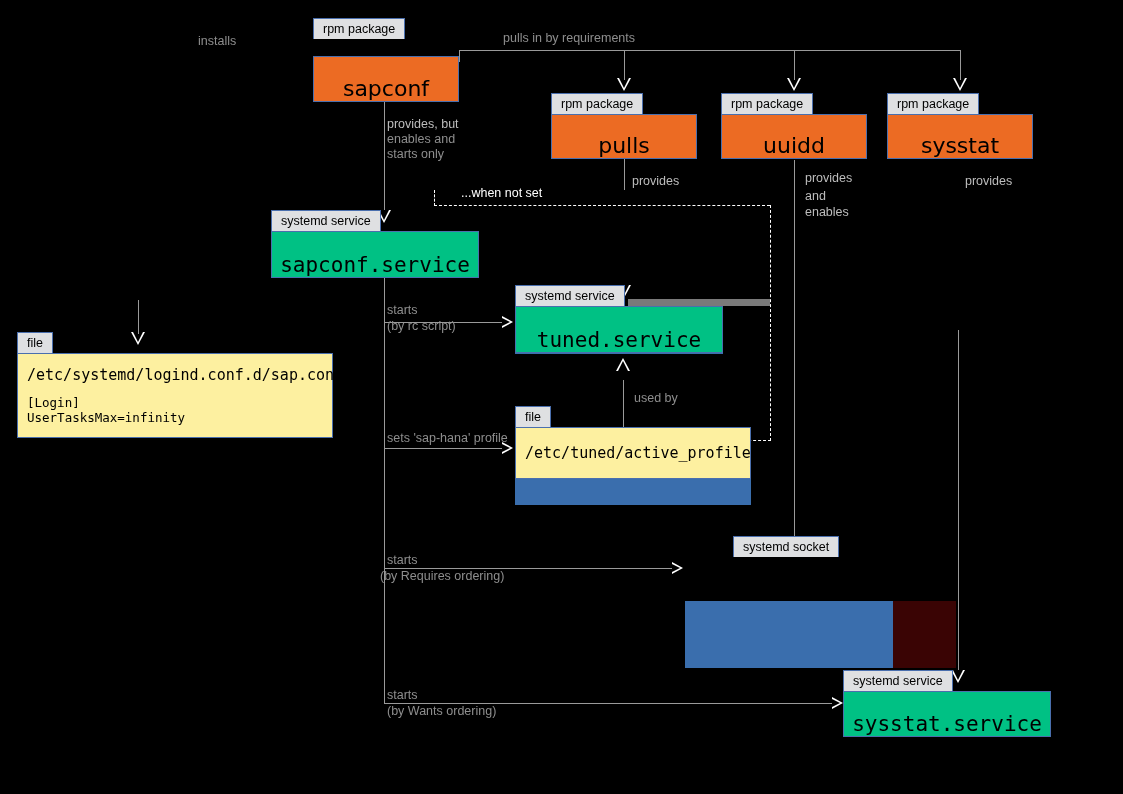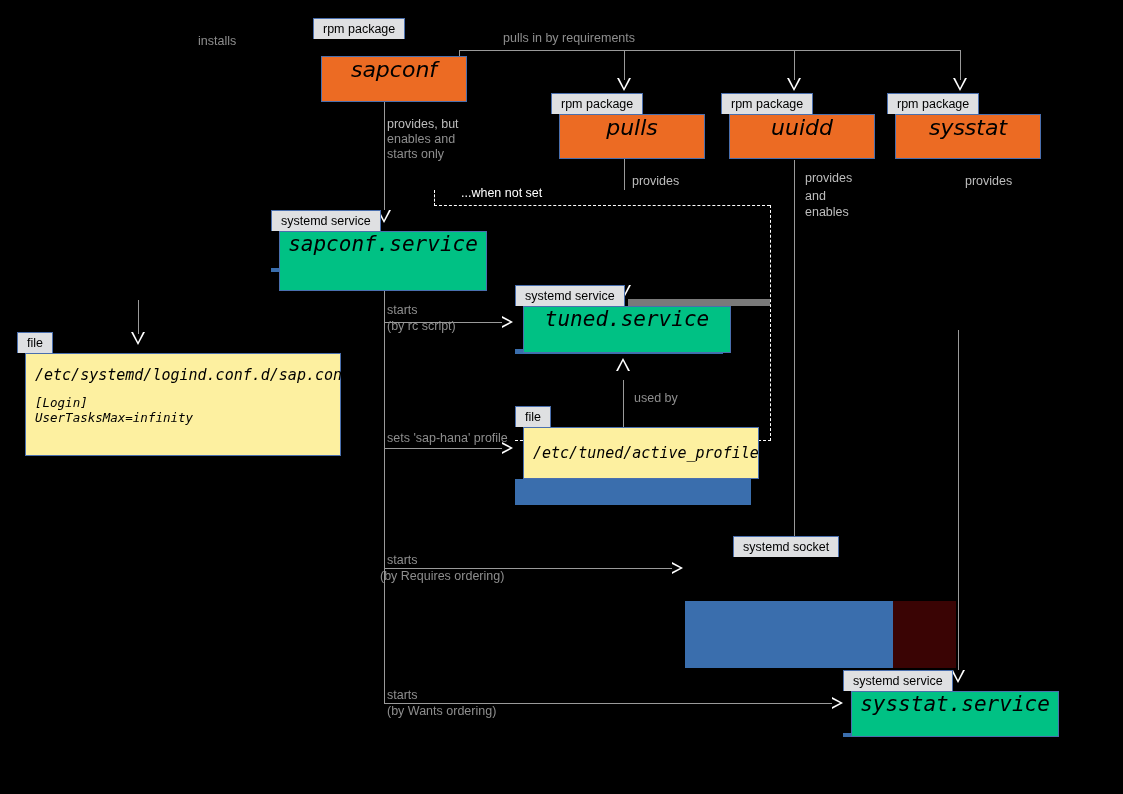--- a/index.html
+++ b/index.html
@@ -6,23 +6,23 @@
   body{width:1123px;height:794px;position:relative;overflow:hidden;
        font-family:"Liberation Sans",sans-serif;}
   .stage{position:absolute;left:0;top:0;width:1123px;height:794px;}
 
   
   .node{position:absolute;}
   .tag{position:absolute;left:0;top:0;height:21px;line-height:21px;
        background:#dfe0e2;border:1px solid #4a6fae;border-bottom:none;
        color:#000;font-size:12.5px;padding:0 9px;white-space:nowrap;
        box-sizing:border-box;z-index:3;}
-  .body{position:absolute;left:8px;border:1px solid #4a6fae;
-        box-sizing:border-box;display:flex;align-items:flex-start;
-        font-family:"DejaVu Sans",sans-serif;color:#000;z-index:2;font-style:italic;}
+  .body{position:absolute;left:0;border:1px solid #4a6fae;
+        box-sizing:border-box;display:flex;align-items:flex-end;
+        font-family:"DejaVu Sans",sans-serif;color:#000;z-index:2;}
   .body.mono{font-family:"DejaVu Sans Mono","Liberation Mono",monospace;}
   .body.pkg{background:#ec6b23;}
   .body.svc{background:#00c184;}
   .body.file{background:#fdf0a0;display:block;}
   .body .ttl{width:100%;text-align:center;}
   .body.file .ln{font-family:"DejaVu Sans Mono","Liberation Mono",monospace;
                  display:block;white-space:pre;}
 
   
   .ln-v{position:absolute;width:1px;background:#9a9a9a;}
@@ -171,21 +171,21 @@
   <div class="node" style="left:887px;top:93px;width:146px;height:66px;">
     <div class="tag">rpm package</div>
     <div class="body pkg" style="top:21px;width:146px;height:45px;">
       <span class="ttl" style="font-size:22px;">sysstat</span>
     </div>
   </div>
 
   
   <div class="node" style="left:271px;top:210px;width:208px;height:62px;">
     <div class="tag">systemd service</div>
-    <div class="body svc mono" style="top:21px;width:208px;height:60px;">
+    <div class="body svc mono" style="top:21px;width:208px;height:47px;">
       <span class="ttl" style="font-size:21px;">sapconf.service</span>
     </div>
   </div>
 
   
   <div class="node" style="left:515px;top:285px;width:208px;height:62px;">
     <div class="tag">systemd service</div>
     <div class="body svc mono" style="top:21px;width:208px;height:47px;">
       <span class="ttl" style="font-size:21px;">tuned.service</span>
     </div>
@@ -200,21 +200,21 @@
   <div class="node" style="left:843px;top:670px;width:208px;height:64px;">
     <div class="tag">systemd service</div>
     <div class="body svc mono" style="top:21px;width:208px;height:46px;">
       <span class="ttl" style="font-size:21px;">sysstat.service</span>
     </div>
   </div>
 
   
   <div class="node" style="left:17px;top:332px;width:316px;height:104px;">
     <div class="tag" style="width:36px;text-align:center;padding:0;">file</div>
-    <div class="body file" style="top:21px;width:316px;height:103px;padding:12px 9px 0 9px;">
+    <div class="body file" style="top:21px;width:316px;height:85px;padding:12px 9px 0 9px;">
       <span class="ln" style="font-size:15px;">/etc/systemd/logind.conf.d/sap.conf</span>
       <span class="ln" style="font-size:12px;height:11px;"></span>
       <span class="ln" style="font-size:12.5px;">[Login]</span>
       <span class="ln" style="font-size:12.5px;">UserTasksMax=infinity</span>
     </div>
   </div>
 
   
   <div class="node" style="left:515px;top:406px;width:236px;height:73px;">
     <div class="tag" style="width:36px;text-align:center;padding:0;">file</div>

